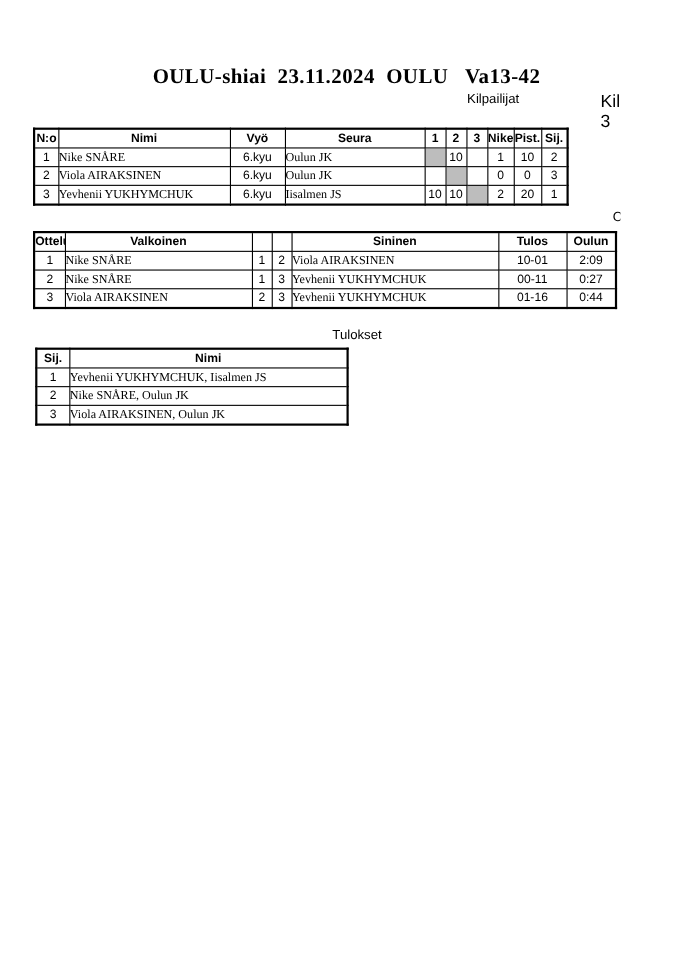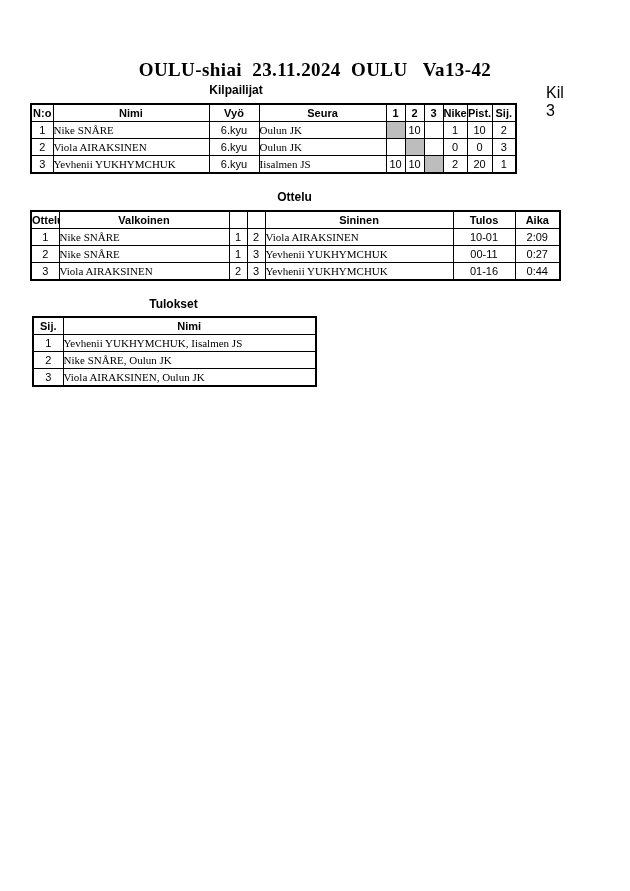--- a/index.html
+++ b/index.html
@@ -19,22 +19,22 @@
   .title {
     position: absolute; top: 45px; left: 0; width: 630px;
     text-align: center;
     font-family: "Liberation Serif", serif;
     font-weight: bold; font-size: 19px;
     letter-spacing: 0.4px;
     white-space: pre;
   }
   .section-label {
     position: absolute;
-    font-weight: bold; font-size: 12px;
-    text-align: center;
+    font-weight: normal; font-size: 12px;
+    text-align: right;
   }
   .label-kilpailijat { top: 69px; left: 0; width: 472px; }
   .label-ottelut    { top: 176px; left: 0; width: 589px; }
   .label-tulokset   { top: 283px; left: 0; width: 347px; }
   .count-note {
     position: absolute; top: 70px; left: 546px;
     font-size: 16px; font-weight: normal;
   }
   table.t {
     position: absolute;
@@ -47,21 +47,21 @@
     border: 1px solid var(--border, #000);
     height: 16px; line-height: 16px;
     padding: 0;
     font-size: 11px;
     overflow: hidden; white-space: nowrap;
   }
   table.t th { font-weight: bold; text-align: center; }
   td.c { text-align: center; }
   td.l { text-align: left; padding-left: 6px; font-family: Liberation Serif, serif; }
   td.shaded { background: var(--shaded-cell, #bdbdbd); }
-  .t1 { left: 30px; top: 89px;  width: 485px; padding-left: 40px; }
+  .t1 { left: 30px; top: 102px;  width: 485px; padding-left: 40px; }
   .t2 { left: 30px; top: 196px; width: 529px; }
   .t3 { left: 32px; top: 302px; width: 283px; }
 </style>
 </head>
 <body>
 
 <div class="page">
 
   <div class="title">OULU-shiai  23.11.2024  OULU   Va13-42</div>
   <div class="section-label label-kilpailijat">Kilpailijat</div>
@@ -145,21 +145,21 @@
         <col style="width:45px">
     </colgroup>
     <tbody>
         <tr>
       <th>Ottelu</th>
       <th>Valkoinen</th>
       <th></th>
       <th></th>
       <th>Sininen</th>
       <th>Tulos</th>
-      <th>Aika</th>
+      <th>Oulun</th>
     </tr>
     <tr>
       <td class="c">1</td>
       <td class="l">Nike SNÅRE</td>
       <td class="c">1</td>
       <td class="c">2</td>
       <td class="l">Viola AIRAKSINEN</td>
       <td class="c">10-01</td>
       <td class="c">2:09</td>
     </tr>

